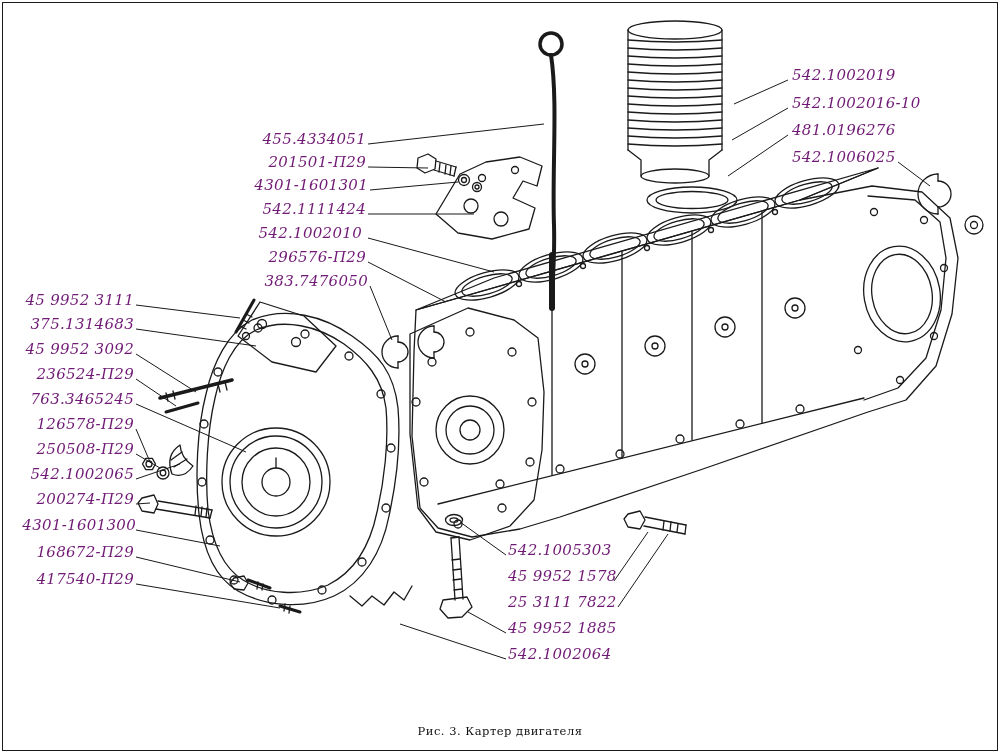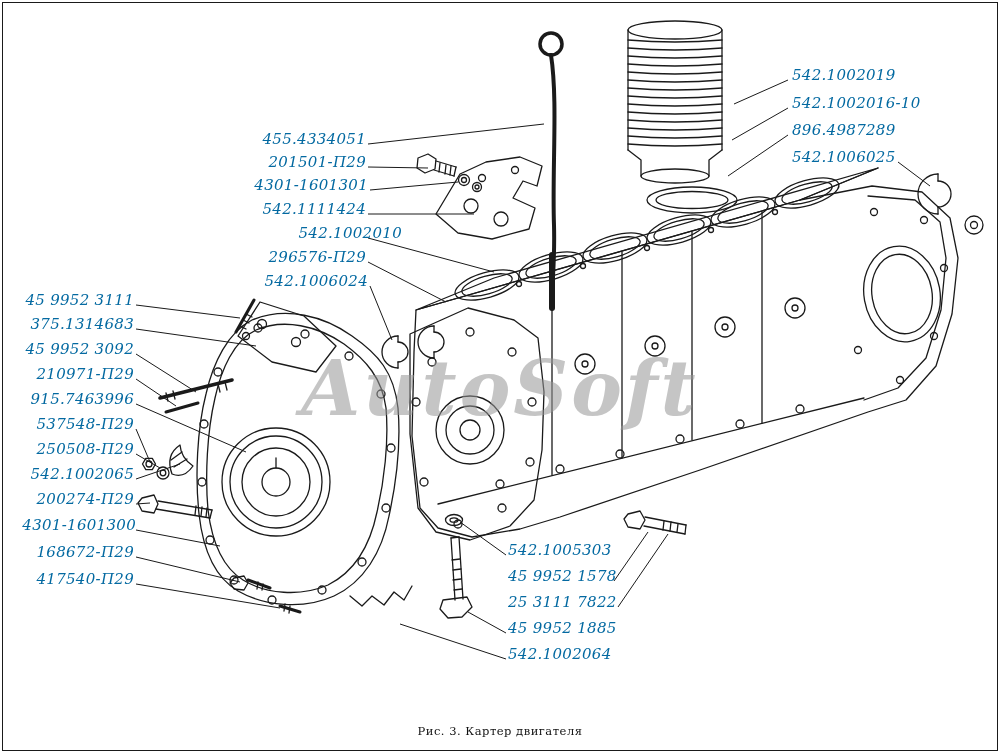--- a/index.html
+++ b/index.html
@@ -5,21 +5,21 @@
   html,body{margin:0;padding:0;background:#e8e8e8;}
   .stage{
     position:relative;width:1000px;height:753px;margin:0 auto;
     background:#ffffff;overflow:hidden;
     font-family:"DejaVu Serif","Liberation Serif",serif;
   }
   .frame{position:absolute;inset:2px;border:1px solid #1a1a1a;pointer-events:none;}
   .drawing{position:absolute;left:0;top:0;width:1000px;height:753px;}
   .part-label{
     position:absolute;white-space:nowrap;
-    font-style:italic;font-size:15px;letter-spacing:.3px;color:#0369a1;
+    font-style:italic;font-size:15px;letter-spacing:.3px;color:#701a75;
   }
   .watermark{
     position:absolute;left:50%;top:344px;transform:translateX(-50%);
     font-style:italic;font-weight:700;font-size:76px;letter-spacing:3px;
     color:rgba(150,150,150,.55);pointer-events:none;
   }
   .caption{
     position:absolute;left:0;right:0;top:724px;text-align:center;
     font-size:11.5px;letter-spacing:.5px;color:#111;
   }
@@ -291,46 +291,45 @@
       <line x1="788" y1="135" x2="728" y2="176"></line>
       <line x1="898" y1="162" x2="930" y2="186"></line>
       <line x1="506" y1="555" x2="460" y2="522"></line>
       <line x1="614" y1="581" x2="648" y2="532"></line>
       <line x1="618" y1="607" x2="668" y2="534"></line>
       <line x1="506" y1="633" x2="468" y2="612"></line>
       <line x1="506" y1="659" x2="400" y2="624"></line>
     </g>
   </svg>
 
-  <div class="watermark">AutoSoft</div>
 
   <div class="part-label" style="top:130px;right:634px">455.4334051</div>
   <div class="part-label" style="top:153px;right:634px">201501-П29</div>
   <div class="part-label" style="top:176px;right:632px">4301-1601301</div>
   <div class="part-label" style="top:200px;right:634px">542.1111424</div>
-  <div class="part-label" style="top:224px;right:598px">542.1002010</div>
+  <div class="part-label" style="top:224px;right:638px">542.1002010</div>
   <div class="part-label" style="top:248px;right:634px">296576-П29</div>
-  <div class="part-label" style="top:272px;right:632px">542.1006024</div>
+  <div class="part-label" style="top:272px;right:632px">383.7476050</div>
 
   <div class="part-label" style="top:291px;right:866px">45 9952 3111</div>
   <div class="part-label" style="top:315px;right:866px">375.1314683</div>
   <div class="part-label" style="top:340px;right:866px">45 9952 3092</div>
-  <div class="part-label" style="top:365px;right:866px">210971-П29</div>
-  <div class="part-label" style="top:390px;right:866px">915.7463996</div>
-  <div class="part-label" style="top:415px;right:866px">537548-П29</div>
+  <div class="part-label" style="top:365px;right:866px">236524-П29</div>
+  <div class="part-label" style="top:390px;right:866px">763.3465245</div>
+  <div class="part-label" style="top:415px;right:866px">126578-П29</div>
   <div class="part-label" style="top:440px;right:866px">250508-П29</div>
   <div class="part-label" style="top:465px;right:866px">542.1002065</div>
   <div class="part-label" style="top:490px;right:866px">200274-П29</div>
   <div class="part-label" style="top:516px;right:864px">4301-1601300</div>
   <div class="part-label" style="top:543px;right:866px">168672-П29</div>
   <div class="part-label" style="top:570px;right:866px">417540-П29</div>
 
   <div class="part-label" style="top:66px;left:792px">542.1002019</div>
   <div class="part-label" style="top:94px;left:792px">542.1002016-10</div>
-  <div class="part-label" style="top:121px;left:792px">896.4987289</div>
+  <div class="part-label" style="top:121px;left:792px">481.0196276</div>
   <div class="part-label" style="top:148px;left:792px">542.1006025</div>
 
   <div class="part-label" style="top:541px;left:508px">542.1005303</div>
   <div class="part-label" style="top:567px;left:508px">45 9952 1578</div>
   <div class="part-label" style="top:593px;left:508px">25 3111 7822</div>
   <div class="part-label" style="top:619px;left:508px">45 9952 1885</div>
   <div class="part-label" style="top:645px;left:508px">542.1002064</div>
 
   <div class="caption">Рис. 3. Картер двигателя</div>
 </div>

